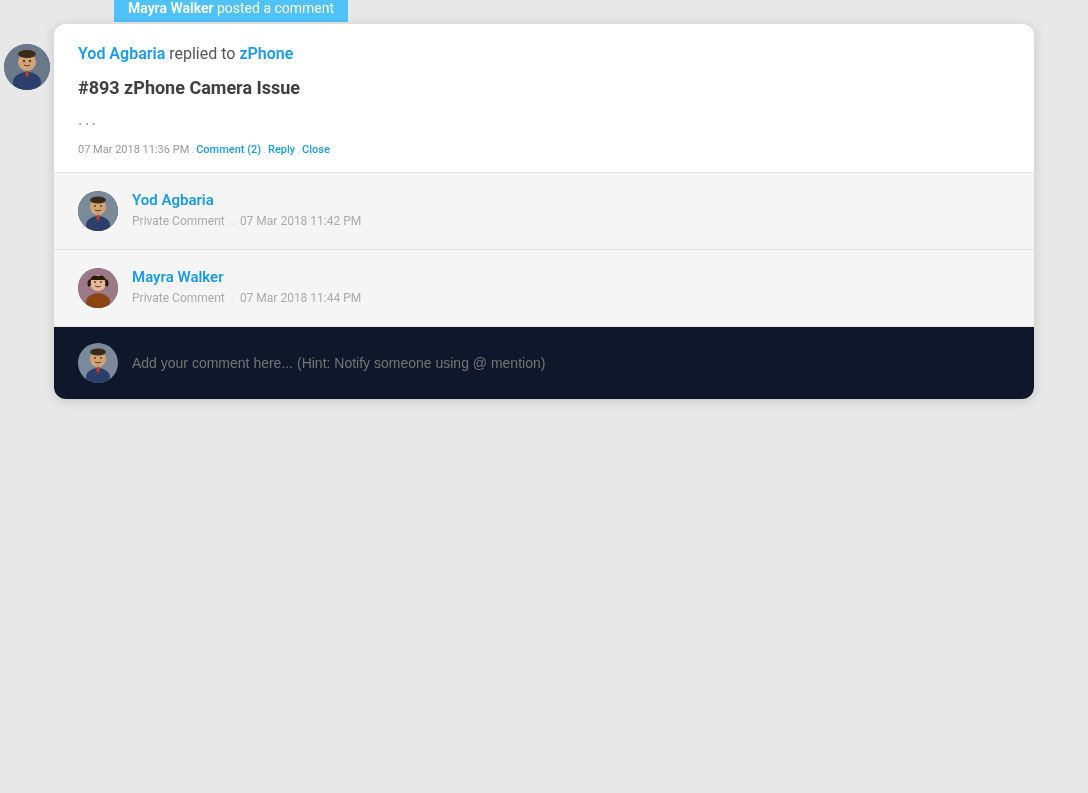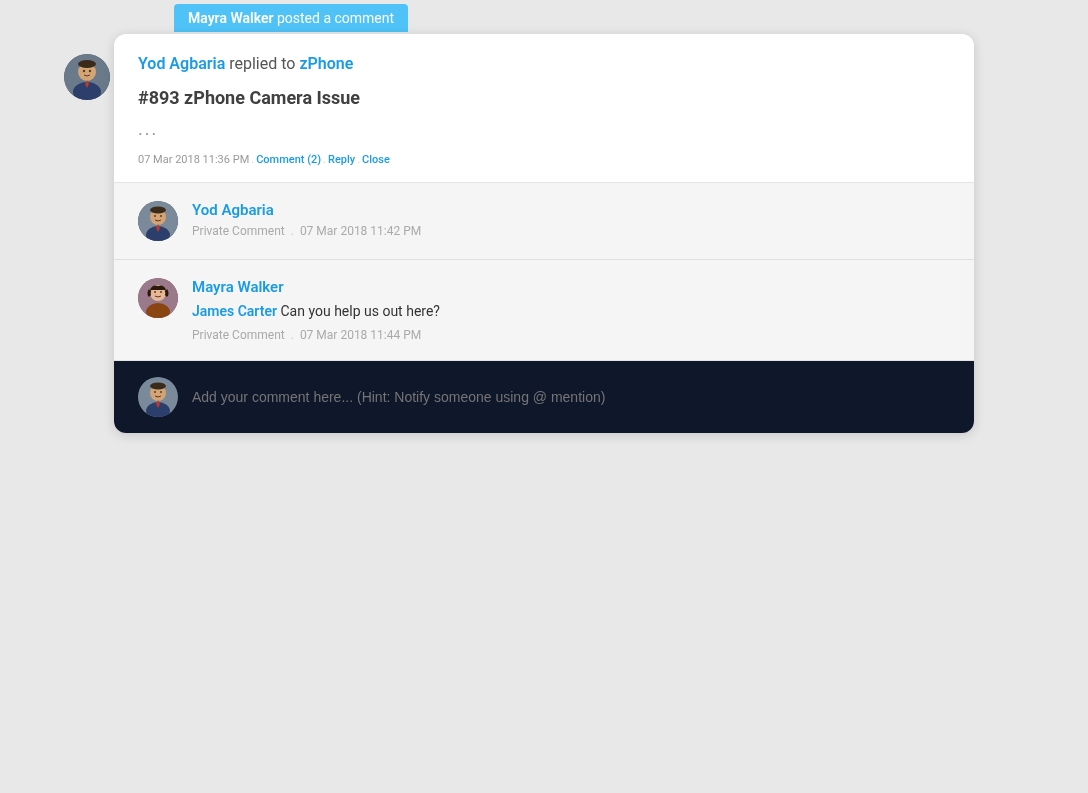--- a/index.html
+++ b/index.html
@@ -9,22 +9,22 @@
       font-family: -apple-system, BlinkMacSystemFont, 'Segoe UI', Roboto, sans-serif;
       display: flex;
       justify-content: center;
       align-items: flex-start;
       min-height: 100vh;
       padding: 20px;
     }
 
     .notification-wrapper {
       position: relative;
-      width: 860px;
-      margin-top: 14px;
+      width: 980px;
+      margin-top: 4px;
     }
 
     .notification-banner {
       background: #4fc3f7;
       color: #fff;
       padding: 6px 14px;
       font-size: 14px;
       border-radius: 4px 4px 0 0;
       display: inline-block;
       position: absolute;
@@ -297,23 +297,20 @@
             <circle cx="23" cy="14" r="1" fill="#5a3a2a"></circle>
             <path d="M17 18 Q20 20 23 18" stroke="#5a3a2a" stroke-width="1" fill="none"></path>
 
             <path d="M12 12 Q14 6 20 8 Q26 6 28 12" fill="#2a1a0a" stroke="none"></path>
             <path d="M12 12 Q10 16 12 18" fill="none" stroke="#2a1a0a" stroke-width="3"></path>
             <path d="M28 12 Q30 16 28 18" fill="none" stroke="#2a1a0a" stroke-width="3"></path>
           </svg>
         </div>
         <div class="comment-body">
           <div class="comment-author">Mayra Walker</div>
-          <div class="comment-text">
-            <span class="mention">James Carter</span><span> Can you help us out here?</span>
-          </div>
           <div class="comment-meta">
             <span>Private Comment</span>
             <span class="dot">.</span>
             <span>07 Mar 2018 11:44 PM</span>
           </div>
         </div>
       </div>
 
     </div>
 

